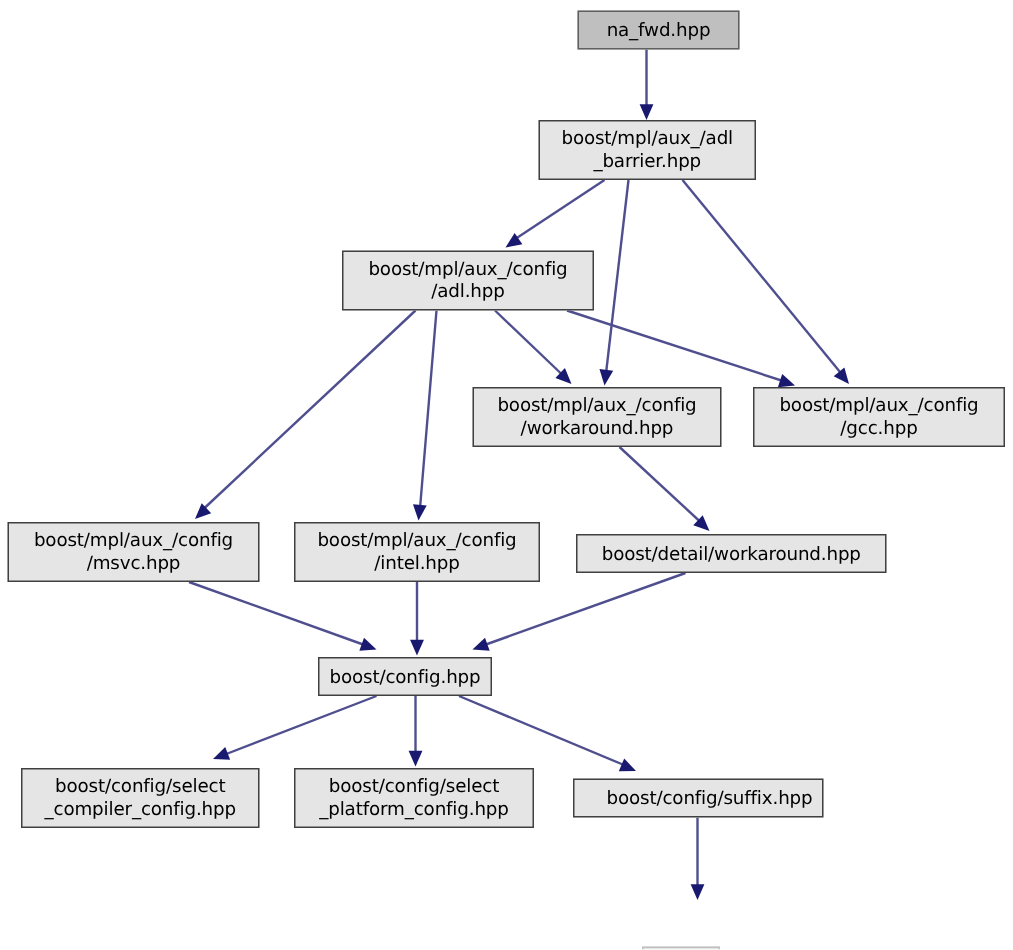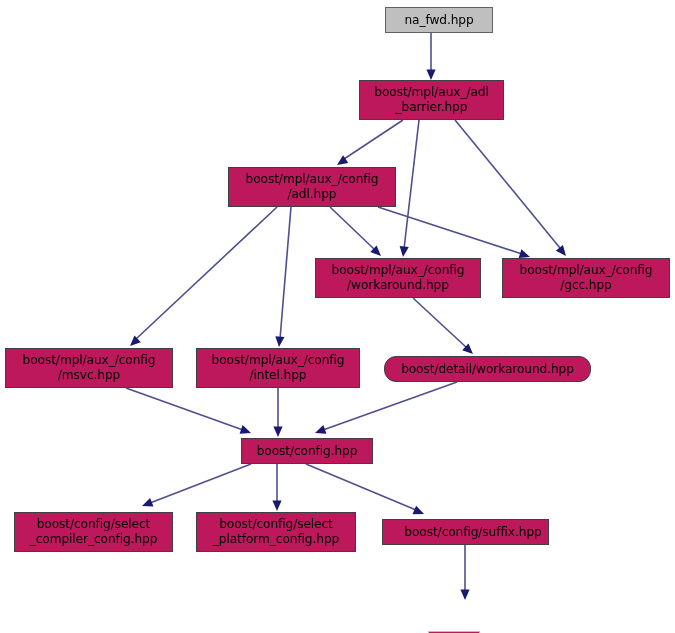--- a/index.html
+++ b/index.html
@@ -23,21 +23,21 @@
     height: 633px;
     pointer-events: none;
   }
   .node {
     position: absolute;
     box-sizing: border-box;
     display: flex;
     align-items: center;
     justify-content: center;
     text-align: center;
-    background: #be185d;
+    background: #e5e5e5;
     border: 1px solid #404040;
     color: #000000;
     font-size: 12.2px;
     line-height: 1.22;
     letter-spacing: -0.1px;
     white-space: pre-line;
     z-index: 2;
   }
   .node.current {
     background: #bfbfbf;
@@ -124,22 +124,22 @@
       <div class="node" style="left: 228px; top: 167px; width: 168px; height: 40px;"><span>boost/mpl/aux_/config
 /adl.hpp</span></div>
       <div class="node" style="left: 315px; top: 258px; width: 166px; height: 40px;"><span>boost/mpl/aux_/config
 /workaround.hpp</span></div>
       <div class="node" style="left: 502px; top: 258px; width: 168px; height: 40px;"><span>boost/mpl/aux_/config
 /gcc.hpp</span></div>
       <div class="node" style="left: 5px; top: 348px; width: 168px; height: 40px;"><span>boost/mpl/aux_/config
 /msvc.hpp</span></div>
       <div class="node" style="left: 196px; top: 348px; width: 164px; height: 40px;"><span>boost/mpl/aux_/config
 /intel.hpp</span></div>
-      <div class="node" style="left: 384px; top: 356px; width: 207px; height: 26px; border-radius: 12px;"><span>boost/detail/workaround.hpp</span></div>
-      <div class="node" style="left: 212px; top: 438px; width: 132px; height: 26px; margin-left: 29px;"><span>boost/config.hpp</span></div>
+      <div class="node" style="left: 384px; top: 356px; width: 207px; height: 26px;"><span>boost/detail/workaround.hpp</span></div>
+      <div class="node" style="left: 212px; top: 438px; width: 116px; height: 26px;"><span>boost/config.hpp</span></div>
       <div class="node" style="left: 14px; top: 512px; width: 159px; height: 40px;"><span>boost/config/select
 _compiler_config.hpp</span></div>
       <div class="node" style="left: 196px; top: 512px; width: 160px; height: 40px;"><span>boost/config/select
 _platform_config.hpp</span></div>
       <div class="node" style="left: 382px; top: 519px; width: 167px; height: 26px; padding-left: 15px;"><span>boost/config/suffix.hpp</span></div>
       <div class="node system" style="left: 428px; top: 631px; width: 52px; height: 26px; font-family: Liberation Mono, monospace;"><span>limits.h</span></div>
     </div>
 </div>
 
 </body></html>

